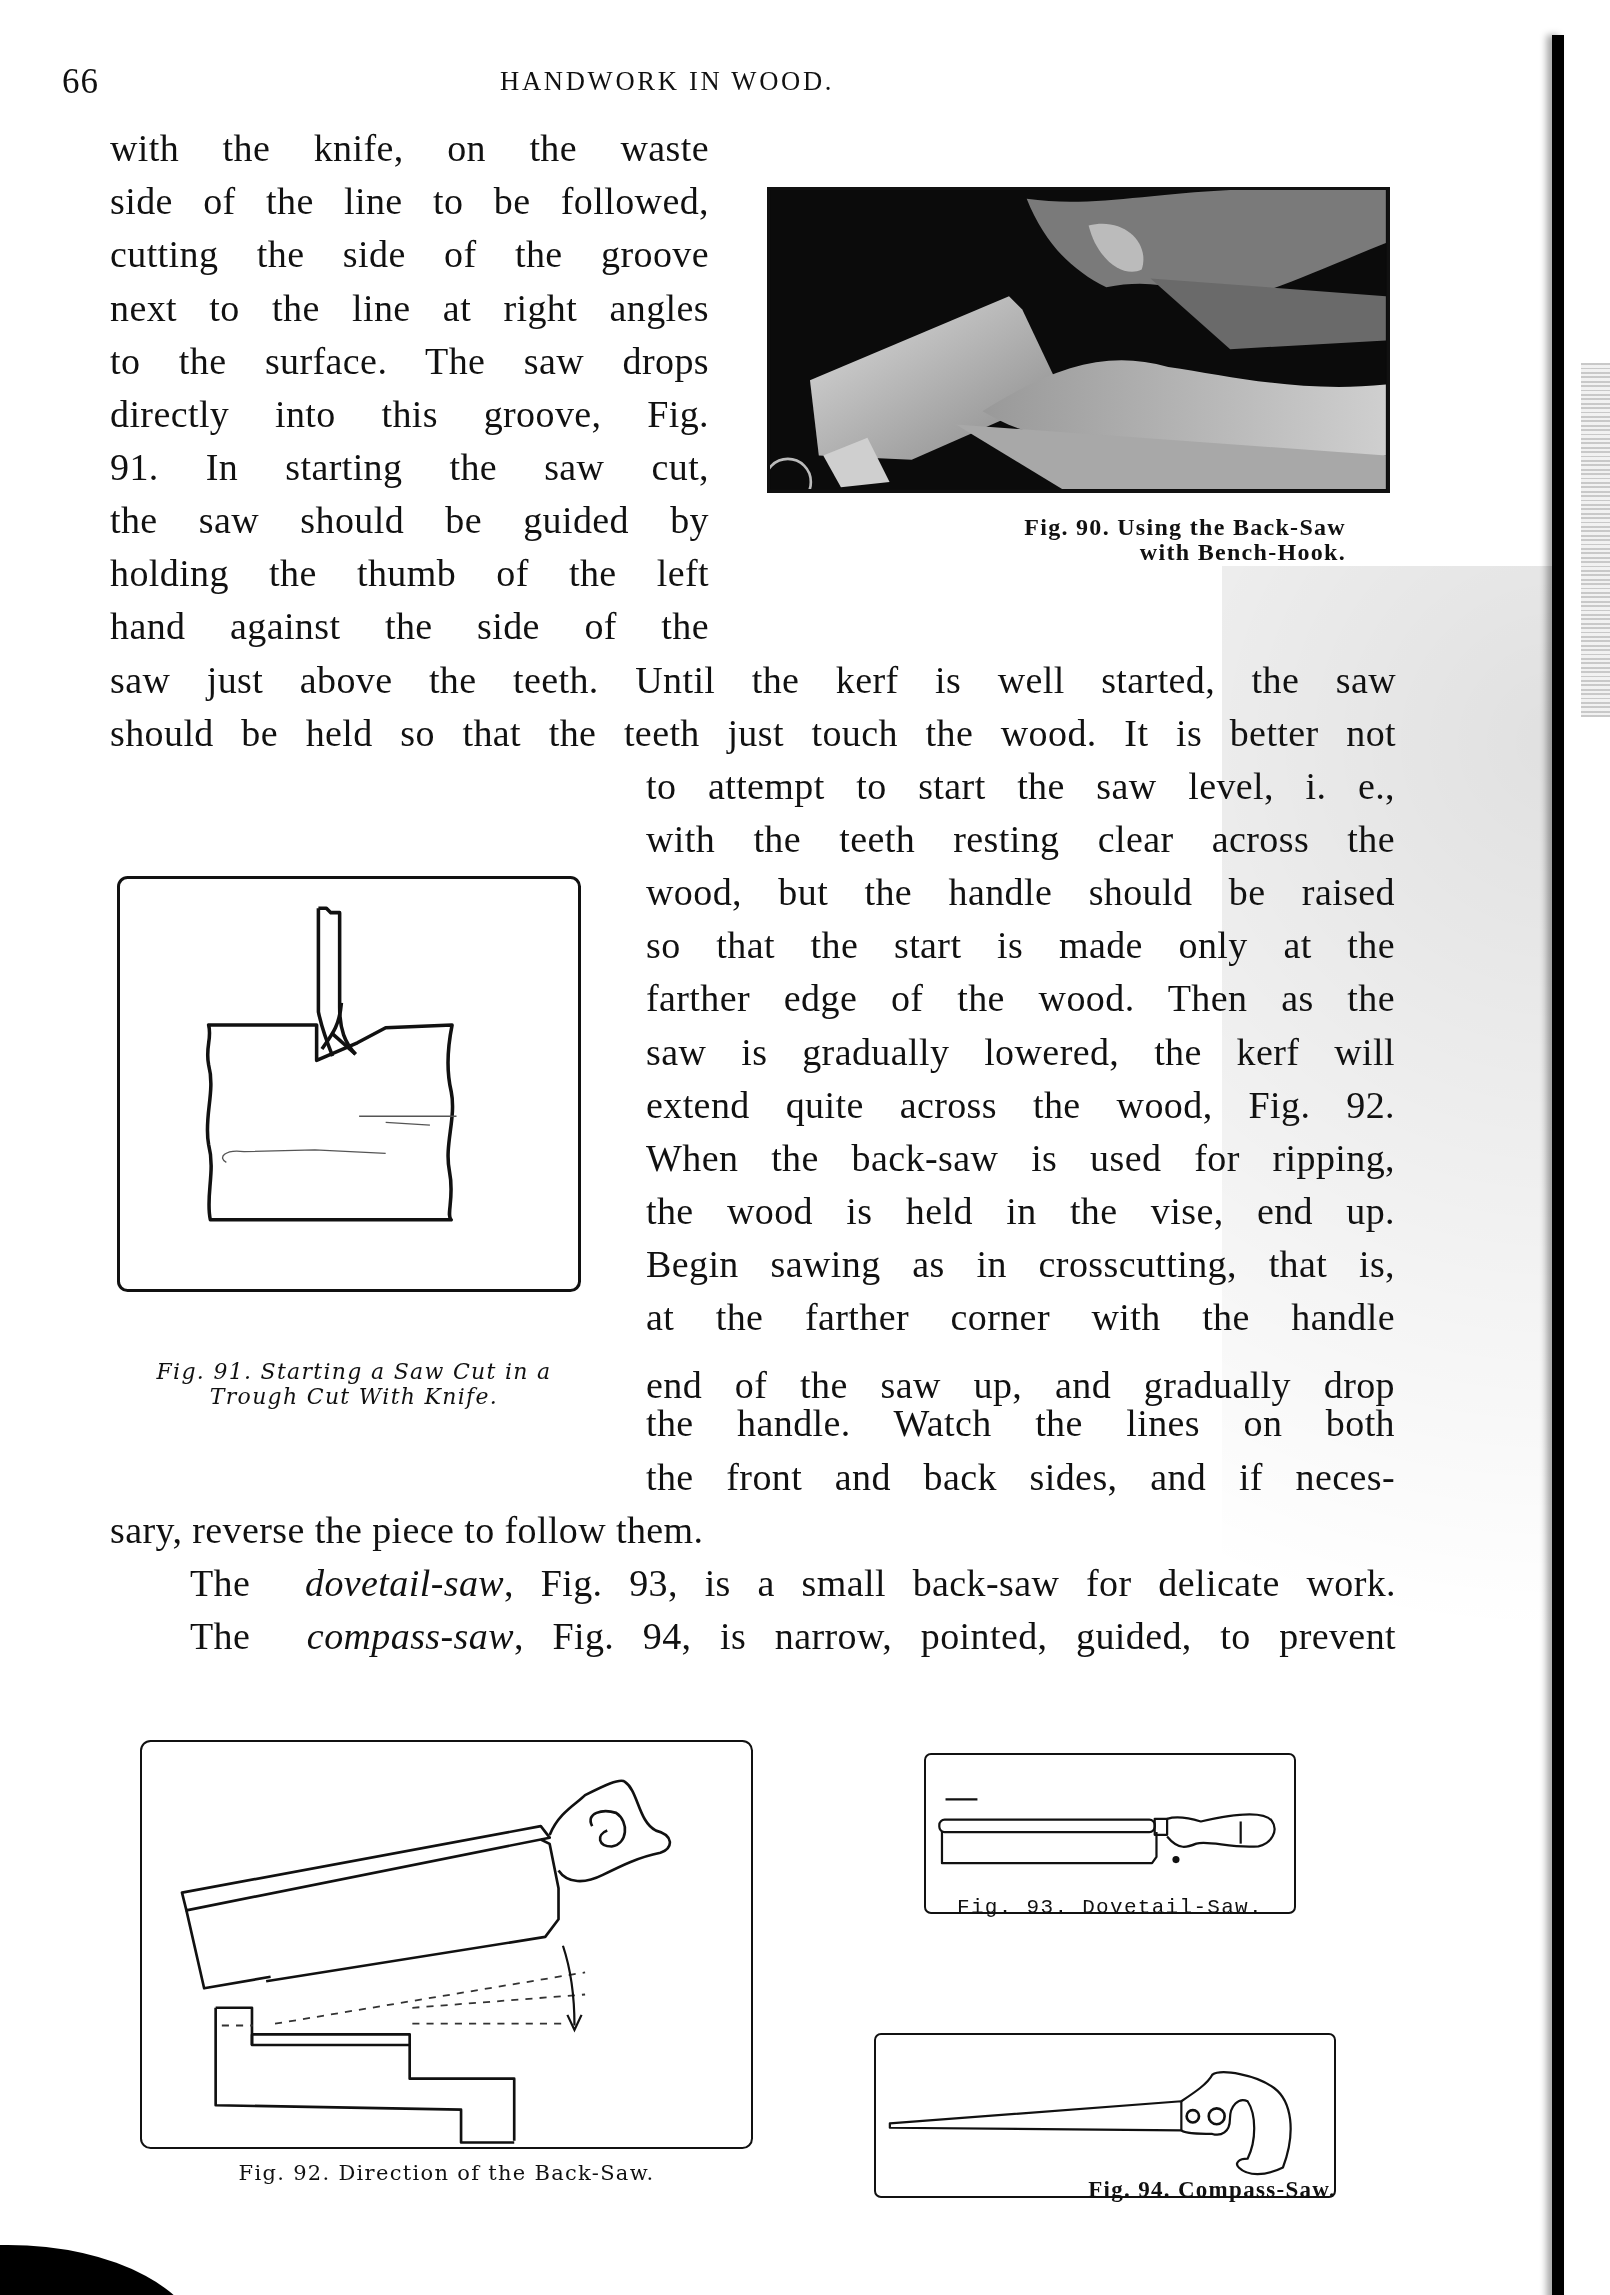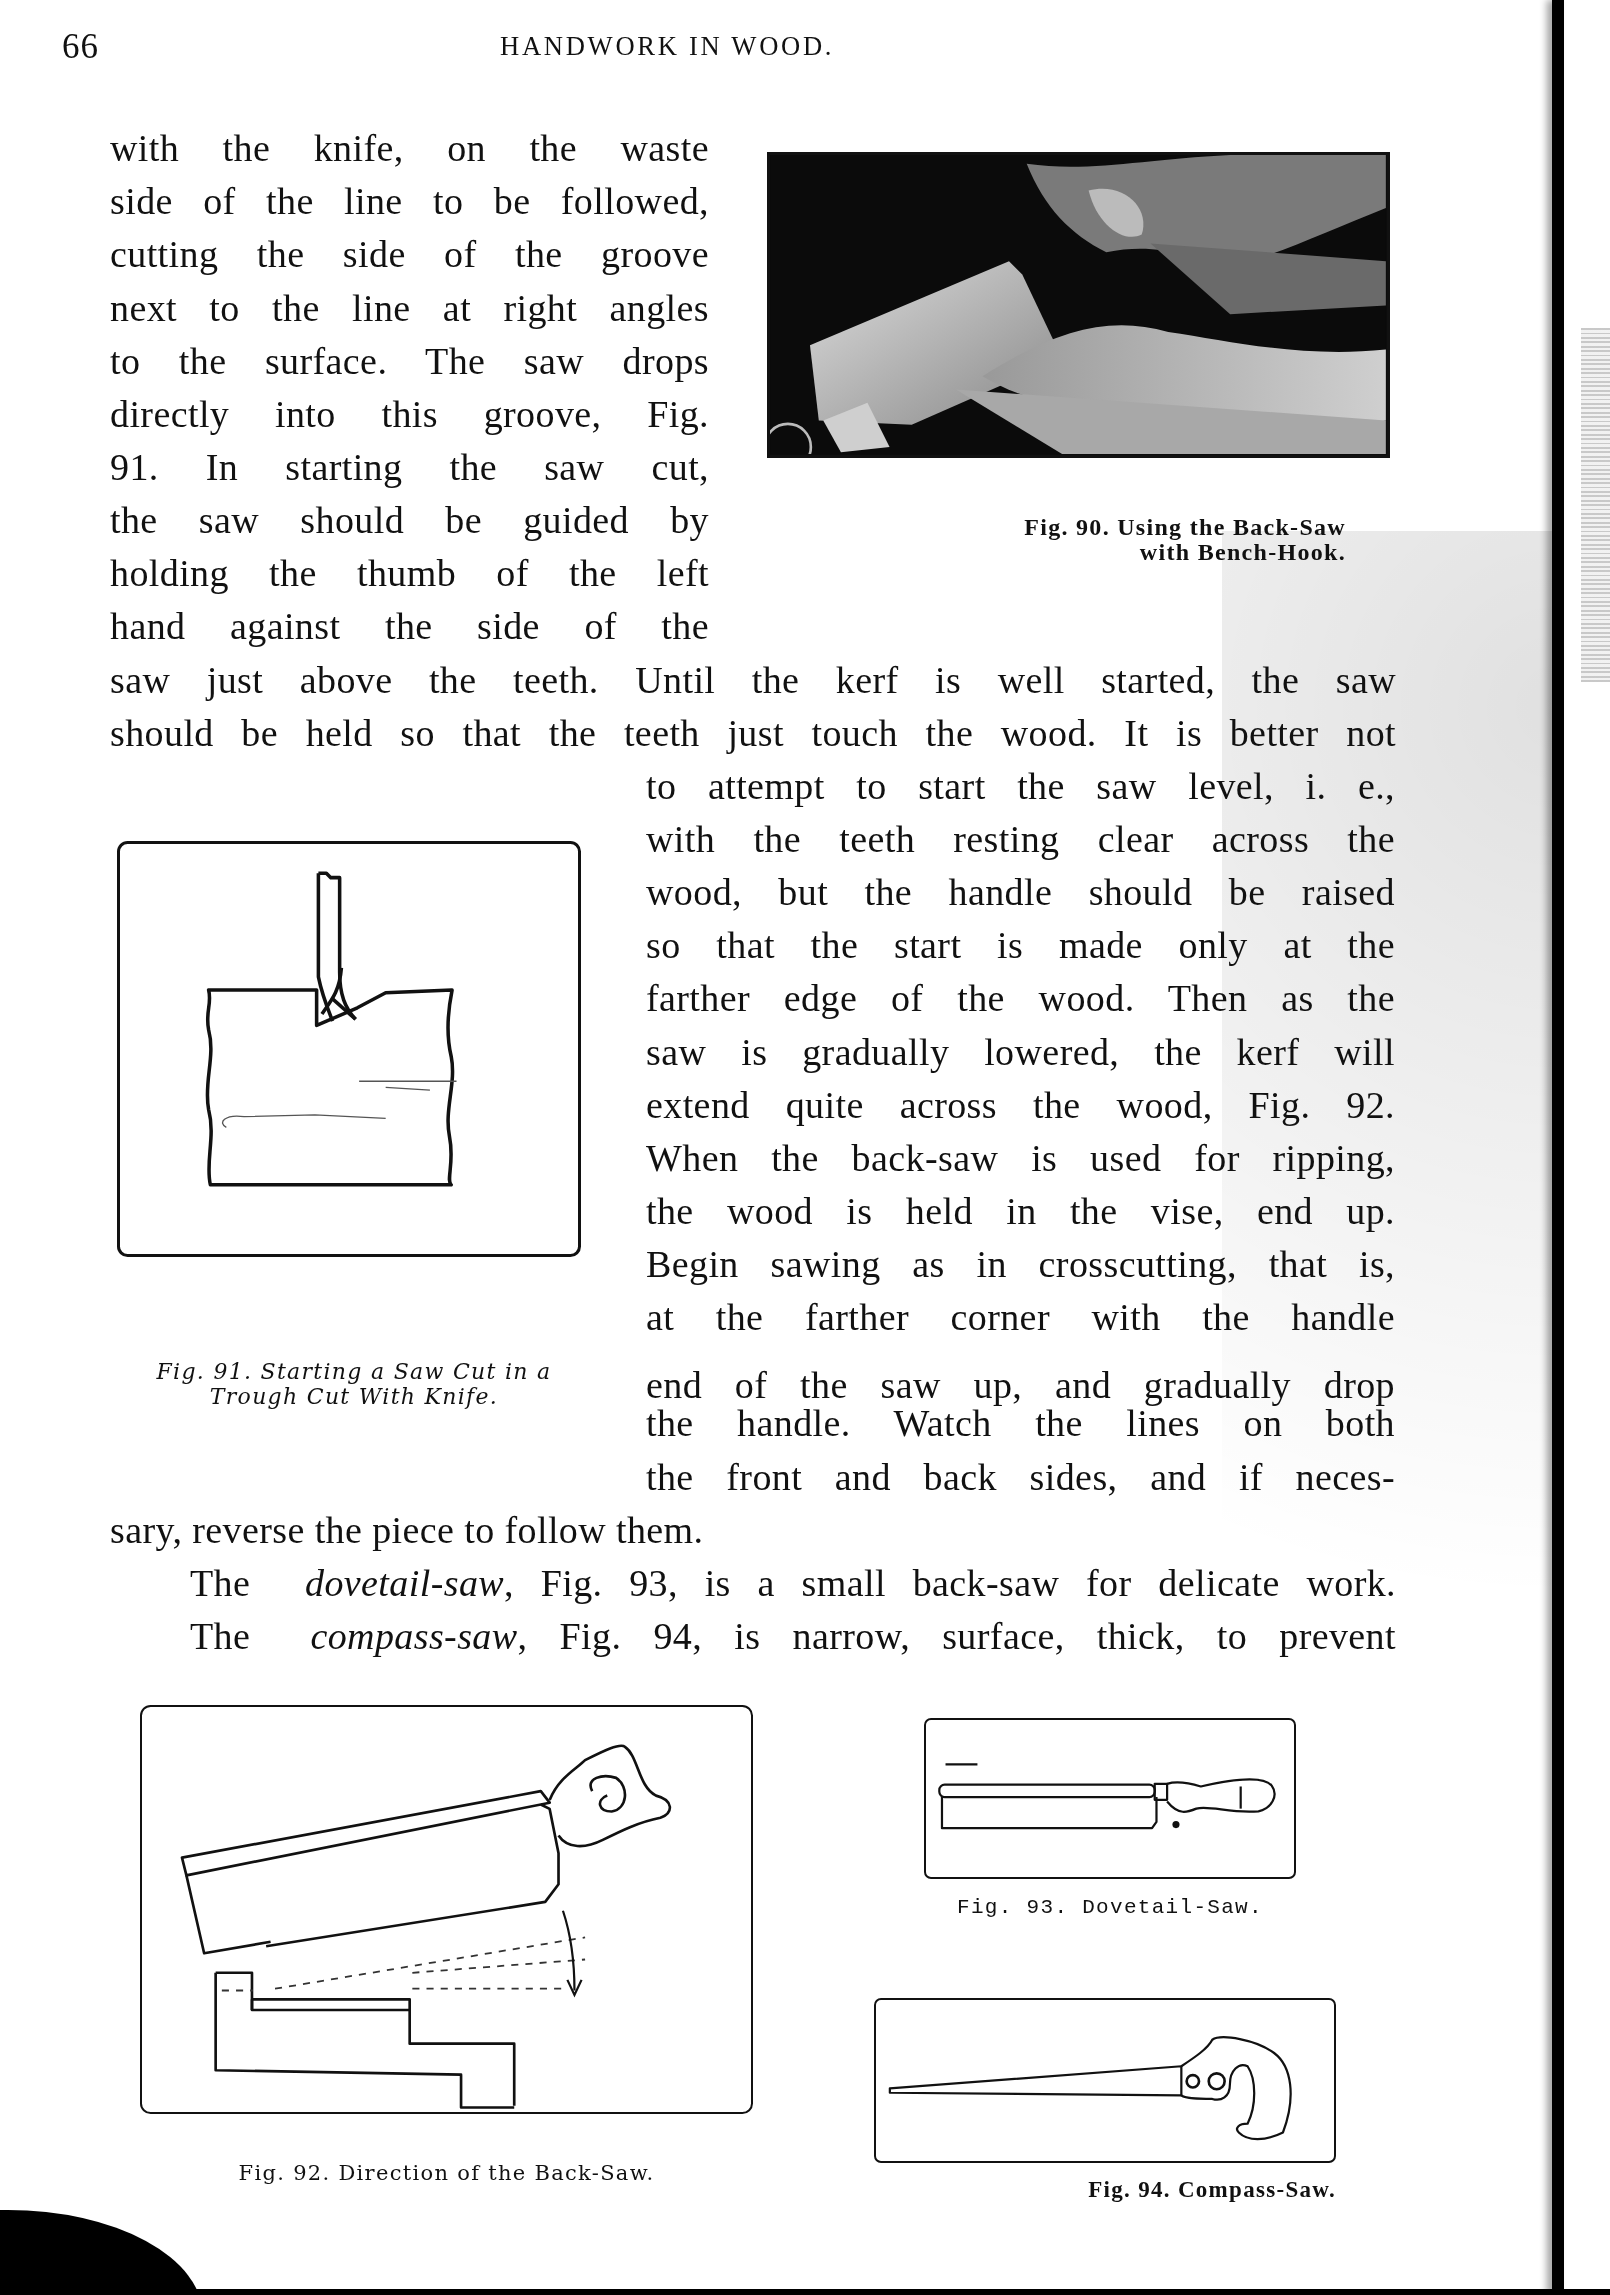--- a/index.html
+++ b/index.html
@@ -1,18 +1,18 @@
 <!DOCTYPE html>
 <html style="font-size:14px"><head>
 <meta charset="utf-8">
 <style>
   html, body { margin: 0; padding: 0; background: #ffffff; }
   body { width: 1611px; height: 2295px; position: relative; overflow: hidden;
          font-family: "Liberation Serif", "DejaVu Serif", serif; color: #111; }
-  .abs { position: absolute; }
+  .abs { position: absolute; margin-top: 35px; }
   .header-num { left: 62px; top: 26.6px; font-size: 35px; letter-spacing: 0.9px; }
   .header-title { left: 500px; top: 31px; font-size: 26.6px; letter-spacing: 2.7px; }
   .line { position: absolute; font-size: 38px; line-height: 53px; white-space: nowrap;
           text-align: justify; text-align-last: justify; letter-spacing: 0.4px; }
   .line.last { text-align-last: left; }
   .lcol { left: 110px; width: 599px; }
   .full { left: 110px; width: 1286px; }
   .rcol { left: 646px; width: 749px; }
   .caption { position: absolute; font-family: "DejaVu Serif", serif; font-size: 22px;
              text-align: center; line-height: 25px; letter-spacing: 1.3px; }
@@ -130,21 +130,21 @@
     </g>
   </svg>
 </div>
 <div class="caption" style="left:106px; top:1359px; width:496px;font-style:italic;">
   <div>Fig. 91. Starting a Saw Cut in a</div>
   <div>Trough Cut With Knife.</div>
 </div>
 
 <div class="line full last" style="top:1504px">sary, reverse the piece to follow them.</div>
 <div class="line full" style="top:1557px; left:190px; width:1206px;"><span>The </span><em class="it">dovetail-saw</em><span>, Fig. 93, is a small back-saw for delicate work.</span></div>
-<div class="line full" style="top:1610px; left:190px; width:1206px;"><span>The </span><em class="it">compass-saw</em><span>, Fig. 94, is narrow, surface, thick, to prevent</span></div>
+<div class="line full" style="top:1610px; left:190px; width:1206px;"><span>The </span><em class="it">compass-saw</em><span>, Fig. 94, is narrow, pointed, guided, to prevent</span></div>
 
 <div class="abs figbox" style="left:140px; top:1705px; width:613px; height:409px; border-width:2.7px;">
   <svg width="608" height="404" viewBox="0 0 686 456">
     <g fill="none" stroke="#111" stroke-width="3" stroke-linejoin="round">
 
       <path d="M45,170 L450,95 L460,108 L50,190 Z"></path>
 
       <path d="M50,190 L70,278 L145,265"></path>
       <path d="M450,110 L460,115 L470,165 L470,200 L455,220 L140,270"></path>
 

